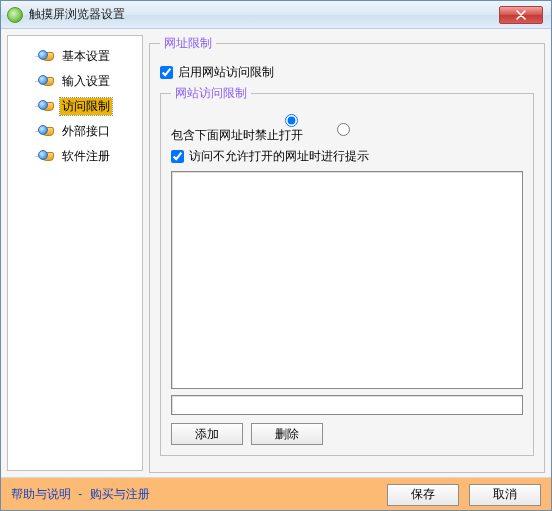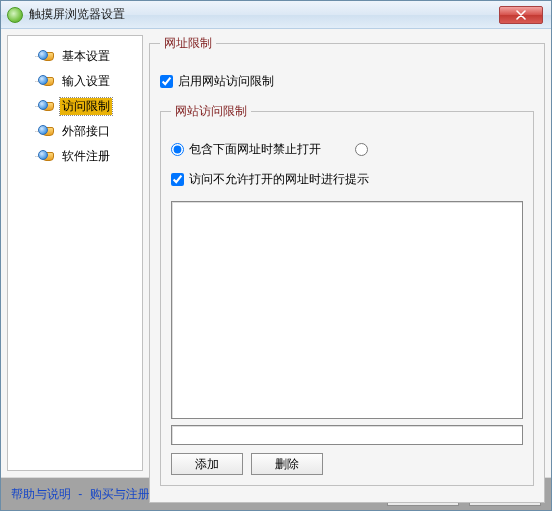--- a/index.html
+++ b/index.html
@@ -111,37 +111,38 @@
     margin: 6px 6px 6px 2px;
     position: relative;
   }
   fieldset {
     border: 1px solid #c0c0c0;
     margin: 0 0 6px 0;
     padding: 8px 10px 10px 10px;
     background: #f5f5f5;
   }
   legend {
-    color: #7f1d1d;
+    color: #8b5cf6;
     padding: 0 4px;
     font-size: 12px;
   }
   .chk-row, .radio-row {
     display: flex;
     align-items: center;
-    margin: 13px 0;
+    margin: 4px 0;
     color: #000;
   }
   .radio-row {
     justify-content: flex-start;
     gap: 34px;
   }
   .radio-opt {
     display: flex;
-    align-items: center;
+    align-items: flex-end;
+    flex-direction: column;
   }
   input[type=checkbox], input[type=radio] {
     margin: 0 5px 0 0;
     width: 13px; height: 13px;
   }
   .url-list {
     width: 100%;
     height: 218px;
     background: #fff;
     border: 1px solid #888;
@@ -172,21 +173,21 @@
     font-size: 12px;
     cursor: pointer;
     padding: 0;
   }
   .footer {
     height: 34px;
     border-top: 1px solid #d8d8d8;
     display: flex;
     align-items: center;
     padding: 0 10px;
-    background: #a3a3a3;
+    background: #fdba74;
   }
   .footer .links {
     flex: 1;
     color: #1646c7;
   }
   .footer .links a {
     color: #1646c7;
     text-decoration: none;
     cursor: pointer;
   }

